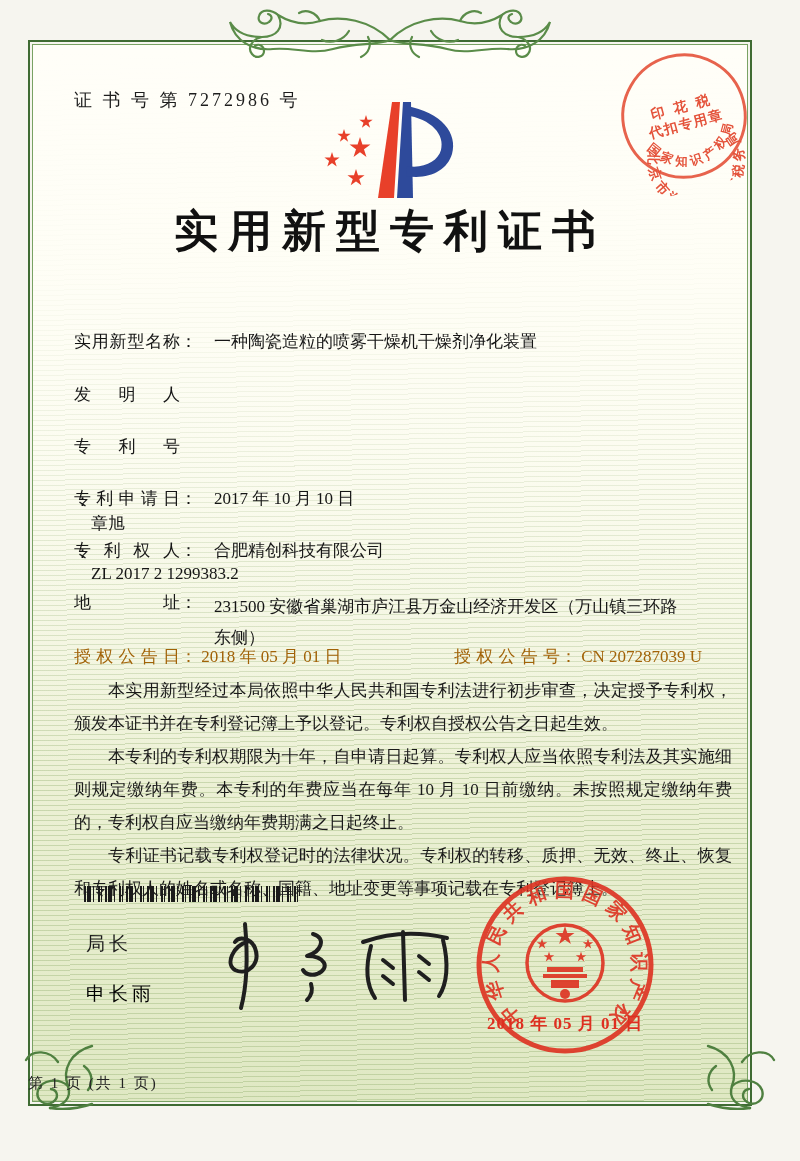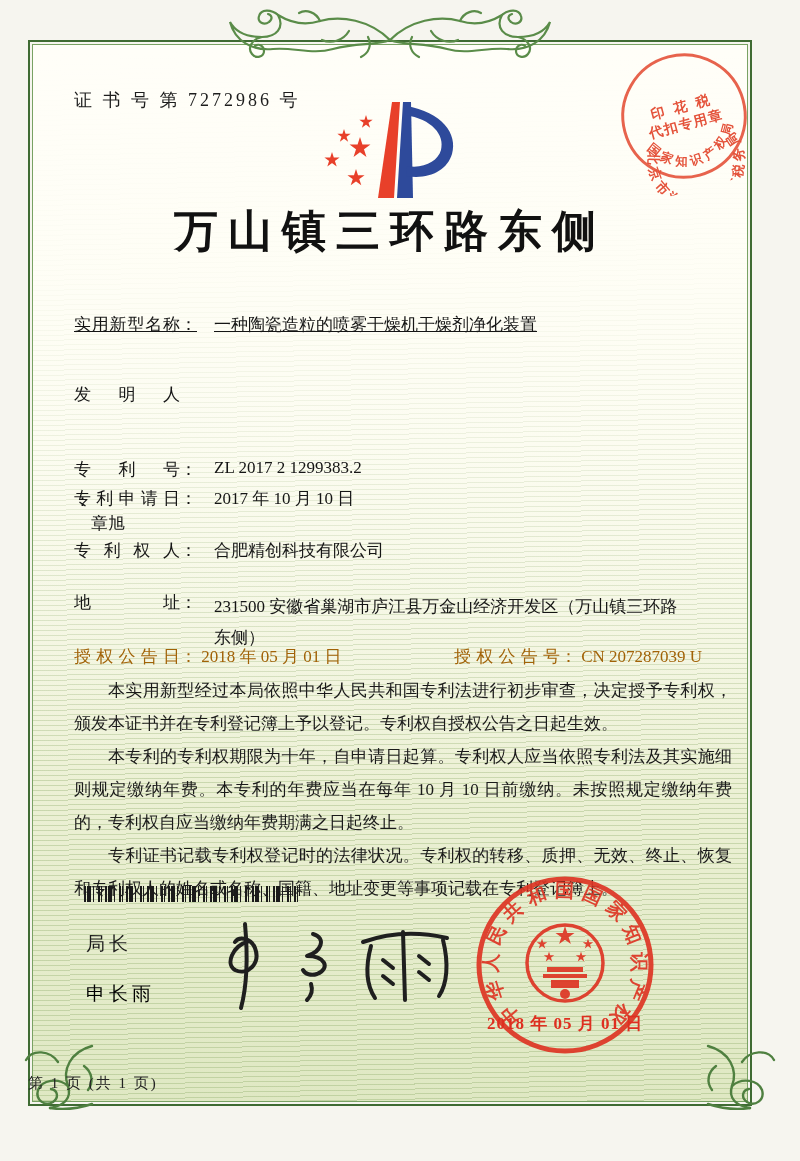--- a/index.html
+++ b/index.html
@@ -127,33 +127,33 @@
         <textPath href="#taxTop" startOffset="2">北京市海淀区地方税务局</textPath>
       </text>
       <text x="75" y="70" text-anchor="middle" font-size="14" fill="#e4523a" letter-spacing="3" font-weight="700">印 花 税</text>
       <text x="75" y="88" text-anchor="middle" font-size="14" fill="#e4523a" letter-spacing="1.5" font-weight="700">代扣专用章</text>
       <text font-size="12.5" fill="#e4523a" letter-spacing="4" font-weight="700">
         <textPath href="#taxBot" startOffset="6">国家知识产权局</textPath>
       </text>
     </svg>
   </div>
 
-  <div class="abs title">万山镇三环路东侧</div>
-
-  <div class="abs frow" style="top:313px;text-decoration:underline;">
+  <div class="abs title">实用新型专利证书</div>
+
+  <div class="abs frow" style="top:330px;">
     <span class="flabel">实用新型名称</span>
       <span class="fcolon">：</span>
     <span class="fvalue">一种陶瓷造粒的喷雾干燥机干燥剂净化装置</span>
   </div>
   <div class="abs frow" style="top:383px;flex-direction:column;">
     <span class="flabel">发明人</span>
       <span class="fcolon">：</span>
     <span class="fvalue">章旭</span>
   </div>
-  <div class="abs frow" style="top:458px;">
+  <div class="abs frow" style="top:435px;flex-direction:column;">
     <span class="flabel">专利号</span>
       <span class="fcolon">：</span>
     <span class="fvalue">ZL 2017 2 1299383.2</span>
   </div>
   <div class="abs frow" style="top:487px;">
     <span class="flabel">专利申请日</span>
       <span class="fcolon">：</span>
     <span class="fvalue">2017 年 10 月 10 日</span>
   </div>
   <div class="abs frow" style="top:539px;">

